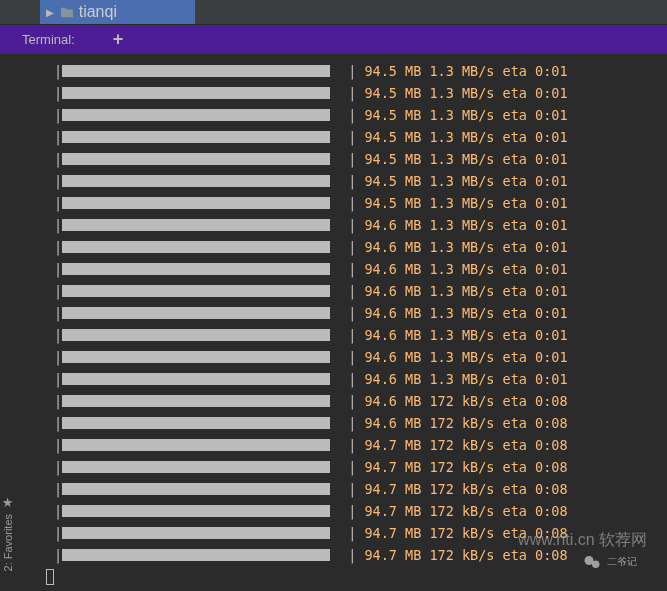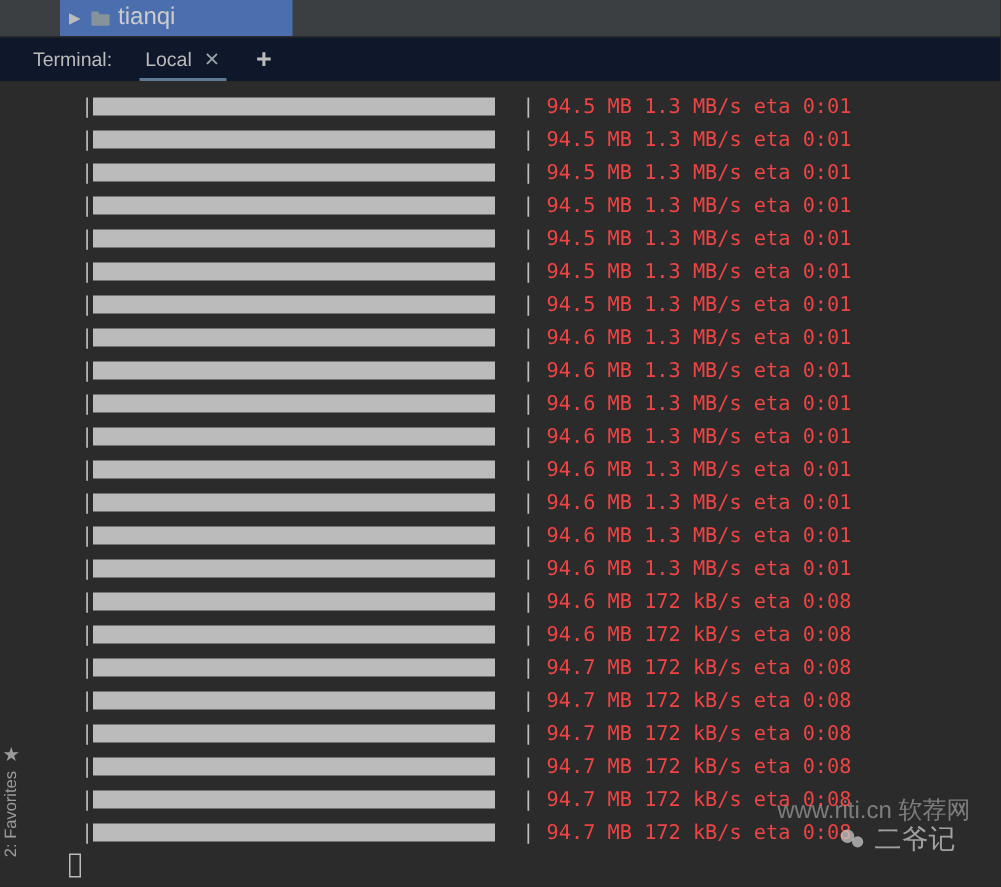--- a/index.html
+++ b/index.html
@@ -45,21 +45,21 @@
     }
     .folder-icon svg {
       width: 100%;
       height: 100%;
       fill: #87939a;
     }
     .tree-label {
       font-size: 16px;
     }
     .terminal-tabs {
-      background: #0f172a;
+      background: #4c1d95;
       height: 30px;
       display: flex;
       align-items: center;
       padding-left: 22px;
       border-top: 1px solid #2b2b2b;
     }
     .terminal-label {
       color: #bbbbbb;
       margin-right: 18px;
     }
@@ -111,21 +111,21 @@
       display: inline-block;
     }
     .progress-empty {
       display: inline-block;
     }
     .bar-end {
       color: #bbbbbb;
       margin-left: 2px;
     }
     .stats {
-      color: #ef4444;
+      color: #fdba74;
     }
     .cursor-line {
       padding-left: 0;
     }
     .cursor {
       display: inline-block;
       width: 8px;
       height: 16px;
       border: 1px solid #bbbbbb;
       margin-left: 22px;
@@ -157,21 +157,21 @@
       color: rgba(180,180,180,0.6);
       font-size: 16px;
       font-weight: normal;
       pointer-events: none;
     }
     .watermark2 {
       position: absolute;
       right: 30px;
       bottom: 20px;
       color: rgba(200,200,200,0.75);
-      font-size: 18px;
+      font-size: 10px;
       pointer-events: none;
       display: flex;
       align-items: center;
       gap: 6px;
     }
     .wechat-icon {
       width: 18px;
       height: 18px;
       fill: rgba(200,200,200,0.75);
     }
@@ -186,24 +186,20 @@
       <svg viewBox="0 0 16 14">
           <path d="M1 2h5l1.5 2H15v9H1z"></path>
         </svg>
     </span>
     <span class="tree-label">tianqi</span>
   </div>
 </div>
 
 <div class="terminal-tabs">
   <span class="terminal-label">Terminal:</span>
-  <div class="tab">
-    <span class="tab-label">Local</span>
-    <span class="close-icon">✕</span>
-  </div>
   <span class="add-icon">+</span>
 </div>
 
 <div class="terminal-body" id="terminal-output">
     <div class="termline"><span class="bar-start">|</span><span class="progress-fill" style="width: 268px;"></span><span class="progress-empty" style="width: 16px;"></span><span class="bar-end">| </span><span class="stats">94.5 MB 1.3 MB/s eta 0:01</span></div>
     <div class="termline"><span class="bar-start">|</span><span class="progress-fill" style="width: 268px;"></span><span class="progress-empty" style="width: 16px;"></span><span class="bar-end">| </span><span class="stats">94.5 MB 1.3 MB/s eta 0:01</span></div>
     <div class="termline"><span class="bar-start">|</span><span class="progress-fill" style="width: 268px;"></span><span class="progress-empty" style="width: 16px;"></span><span class="bar-end">| </span><span class="stats">94.5 MB 1.3 MB/s eta 0:01</span></div>
     <div class="termline"><span class="bar-start">|</span><span class="progress-fill" style="width: 268px;"></span><span class="progress-empty" style="width: 16px;"></span><span class="bar-end">| </span><span class="stats">94.5 MB 1.3 MB/s eta 0:01</span></div>
     <div class="termline"><span class="bar-start">|</span><span class="progress-fill" style="width: 268px;"></span><span class="progress-empty" style="width: 16px;"></span><span class="bar-end">| </span><span class="stats">94.5 MB 1.3 MB/s eta 0:01</span></div>
     <div class="termline"><span class="bar-start">|</span><span class="progress-fill" style="width: 268px;"></span><span class="progress-empty" style="width: 16px;"></span><span class="bar-end">| </span><span class="stats">94.5 MB 1.3 MB/s eta 0:01</span></div>

